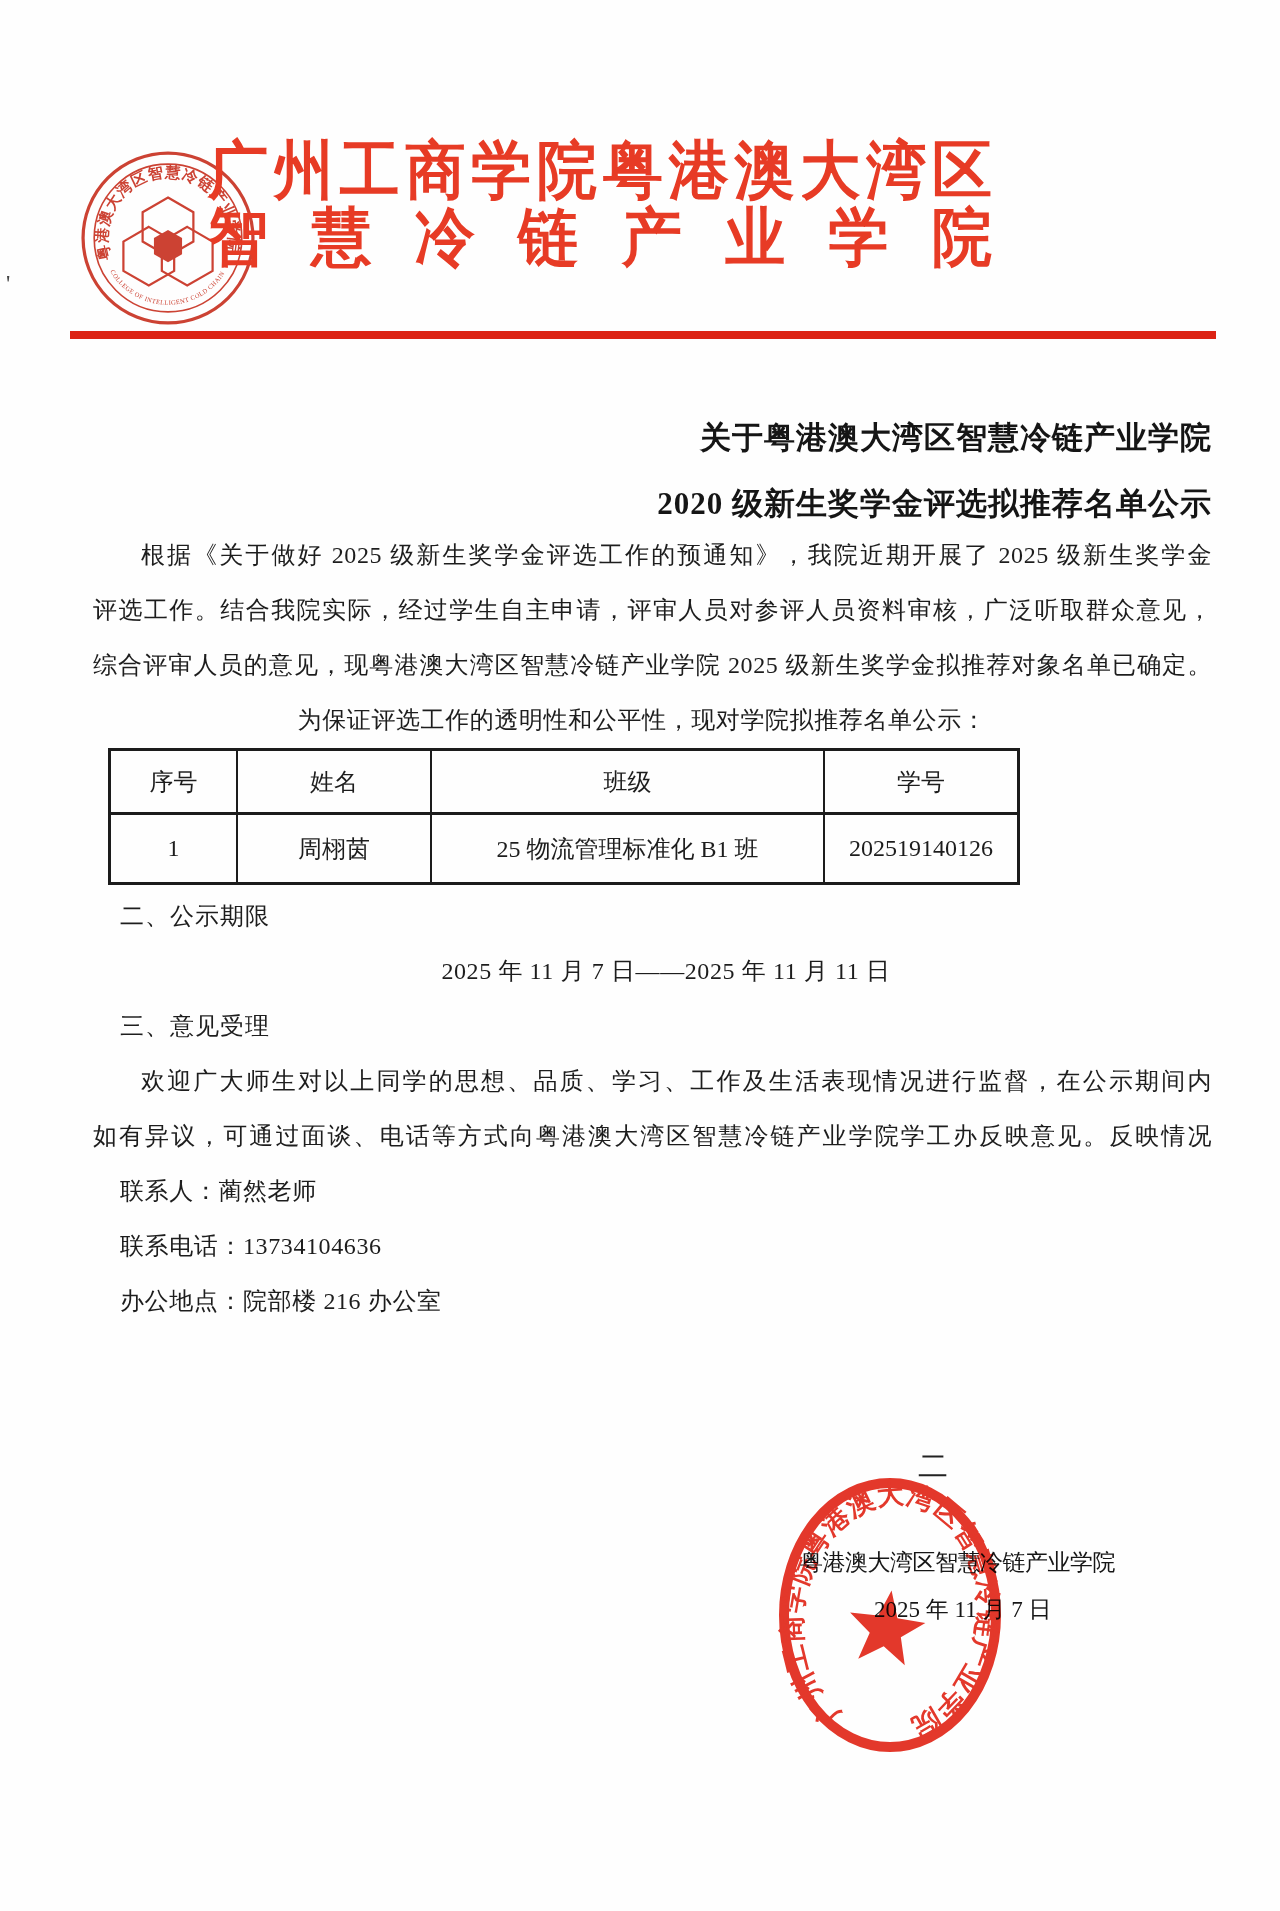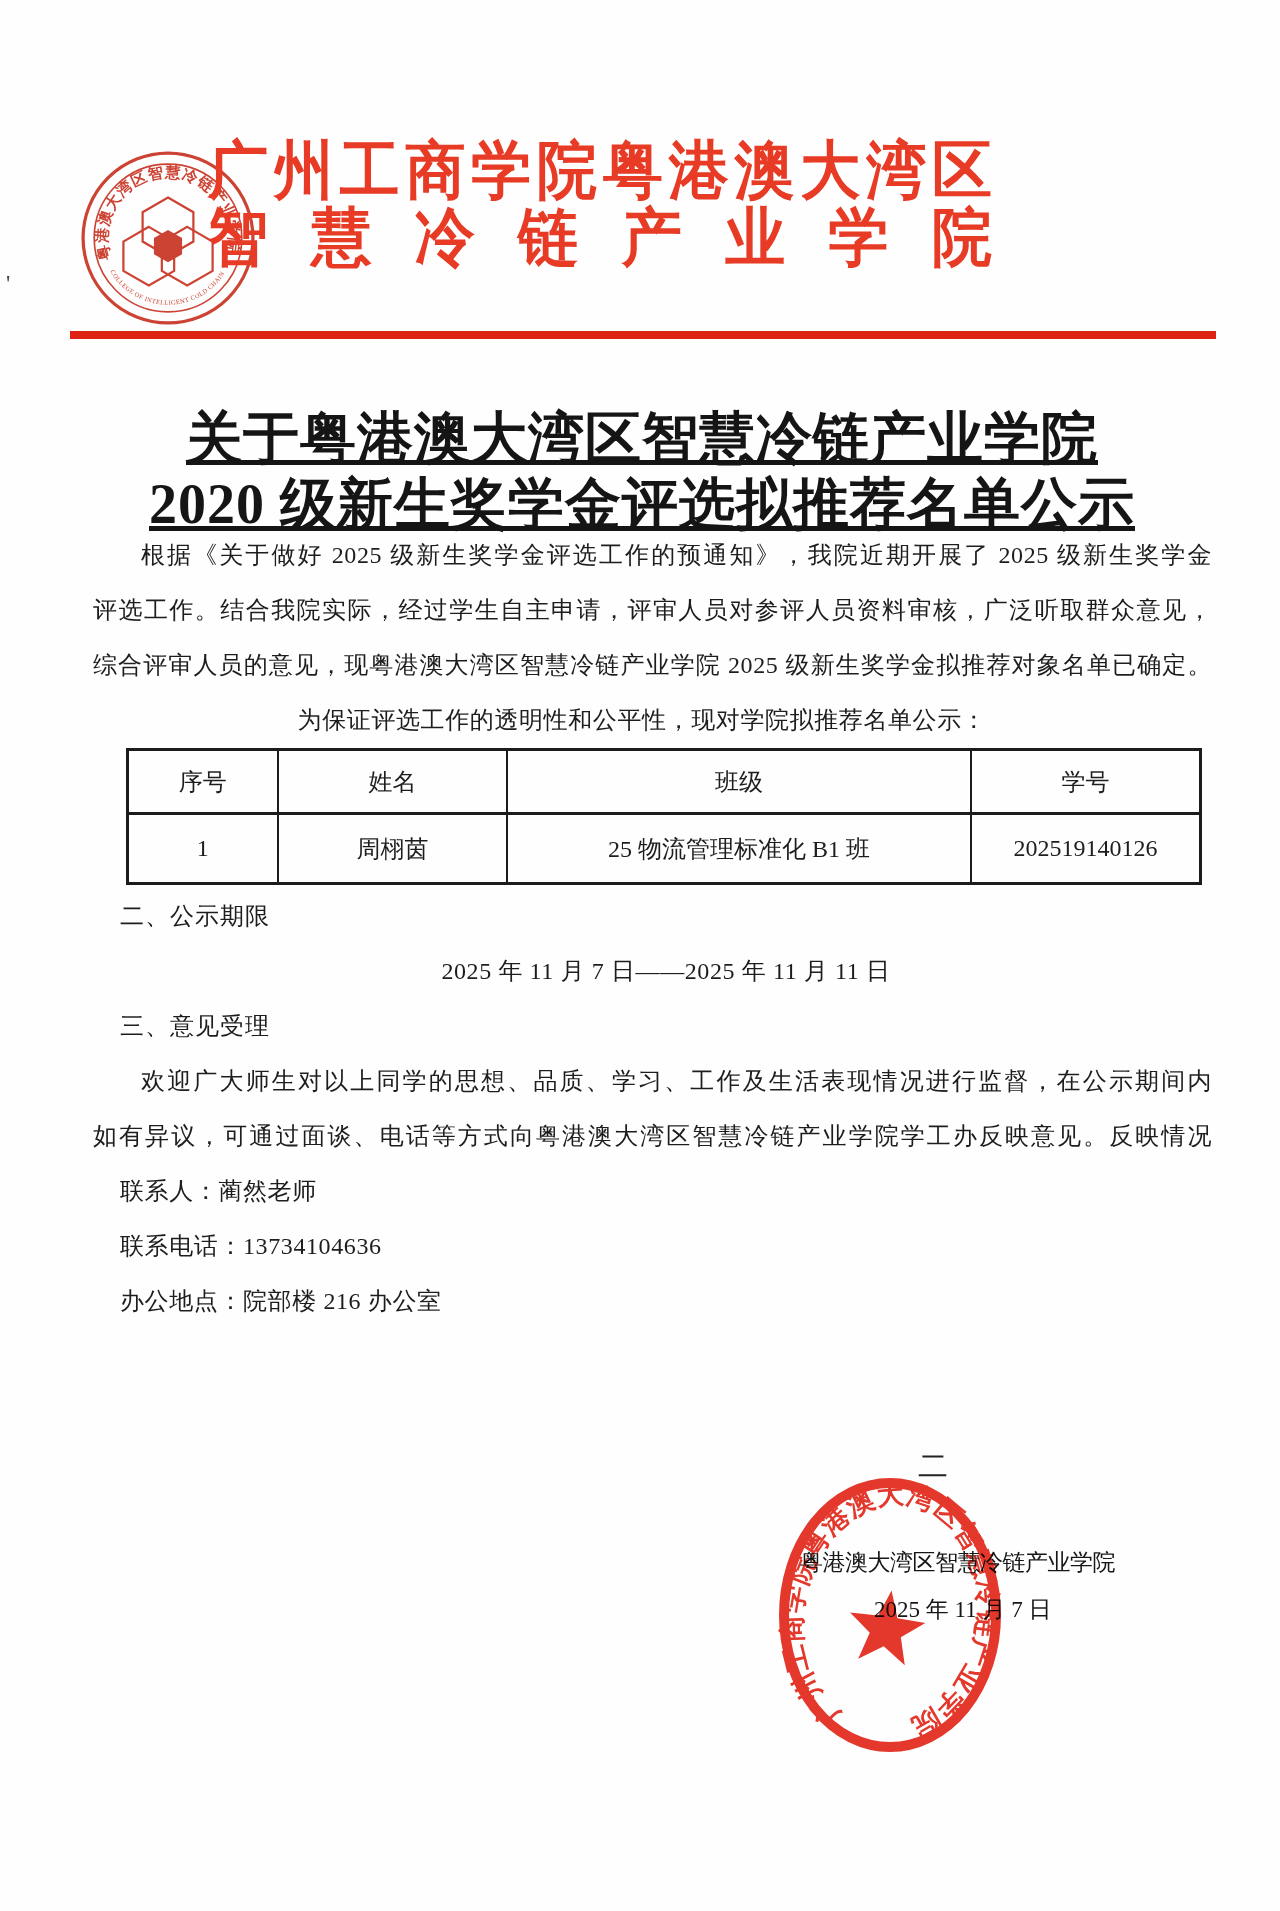--- a/index.html
+++ b/index.html
@@ -11,29 +11,29 @@
   .logo{position:absolute;left:78px;top:148px;width:180px;height:180px;}
   .header-text{position:absolute;left:208px;top:138px;width:784px;}
   .hline{font-weight:bold;color:#e73b25;font-size:60px;line-height:67px;
          text-align:justify;text-align-last:justify;white-space:nowrap;
          transform:scaleY(1.06);}
   .red-rule{position:absolute;left:70px;top:331px;width:1146px;height:8px;background:#dc2314;}
   .edge-mark{position:absolute;left:6px;top:270px;font-size:24px;color:#444;}
 
   
   .flow{position:absolute;left:72px;top:405px;width:1140px;}
-  .title-line{font-size:56px;font-weight:bold;line-height:66px;text-align:center;
-              letter-spacing:1px;color:#151515;text-decoration:underline;}
+  .title-line{font-size:31px;font-weight:bold;line-height:66px;text-align:right;
+              letter-spacing:1px;color:#151515;}
   .bodyline{font-size:24px;line-height:55px;letter-spacing:.6px;text-align:center;}
   .just{text-align:justify;text-align-last:justify;margin-left:21px;}
   .indent{text-indent:2em;}
   .heading{font-size:24px;line-height:55px;padding-left:48px;letter-spacing:1px;}
 
   
-  table.roster{border-collapse:collapse;margin-left:54px;width:1076px;
+  table.roster{border-collapse:collapse;margin-left:36px;width:912px;
                border:3px solid #1c1c1c;table-layout:fixed;}
   table.roster th,table.roster td{border:2px solid #1c1c1c;text-align:center;
                font-size:24px;font-weight:normal;padding:0;}
   table.roster tr.hrow{height:64px;}
   table.roster tr.drow{height:70px;border-top:3px solid #1c1c1c;}
 
   .contact-line{font-size:24px;line-height:55px;padding-left:48px;letter-spacing:.6px;}
 
   
   .sig-org{position:absolute;left:800px;top:1546px;font-size:23px;line-height:34px;

